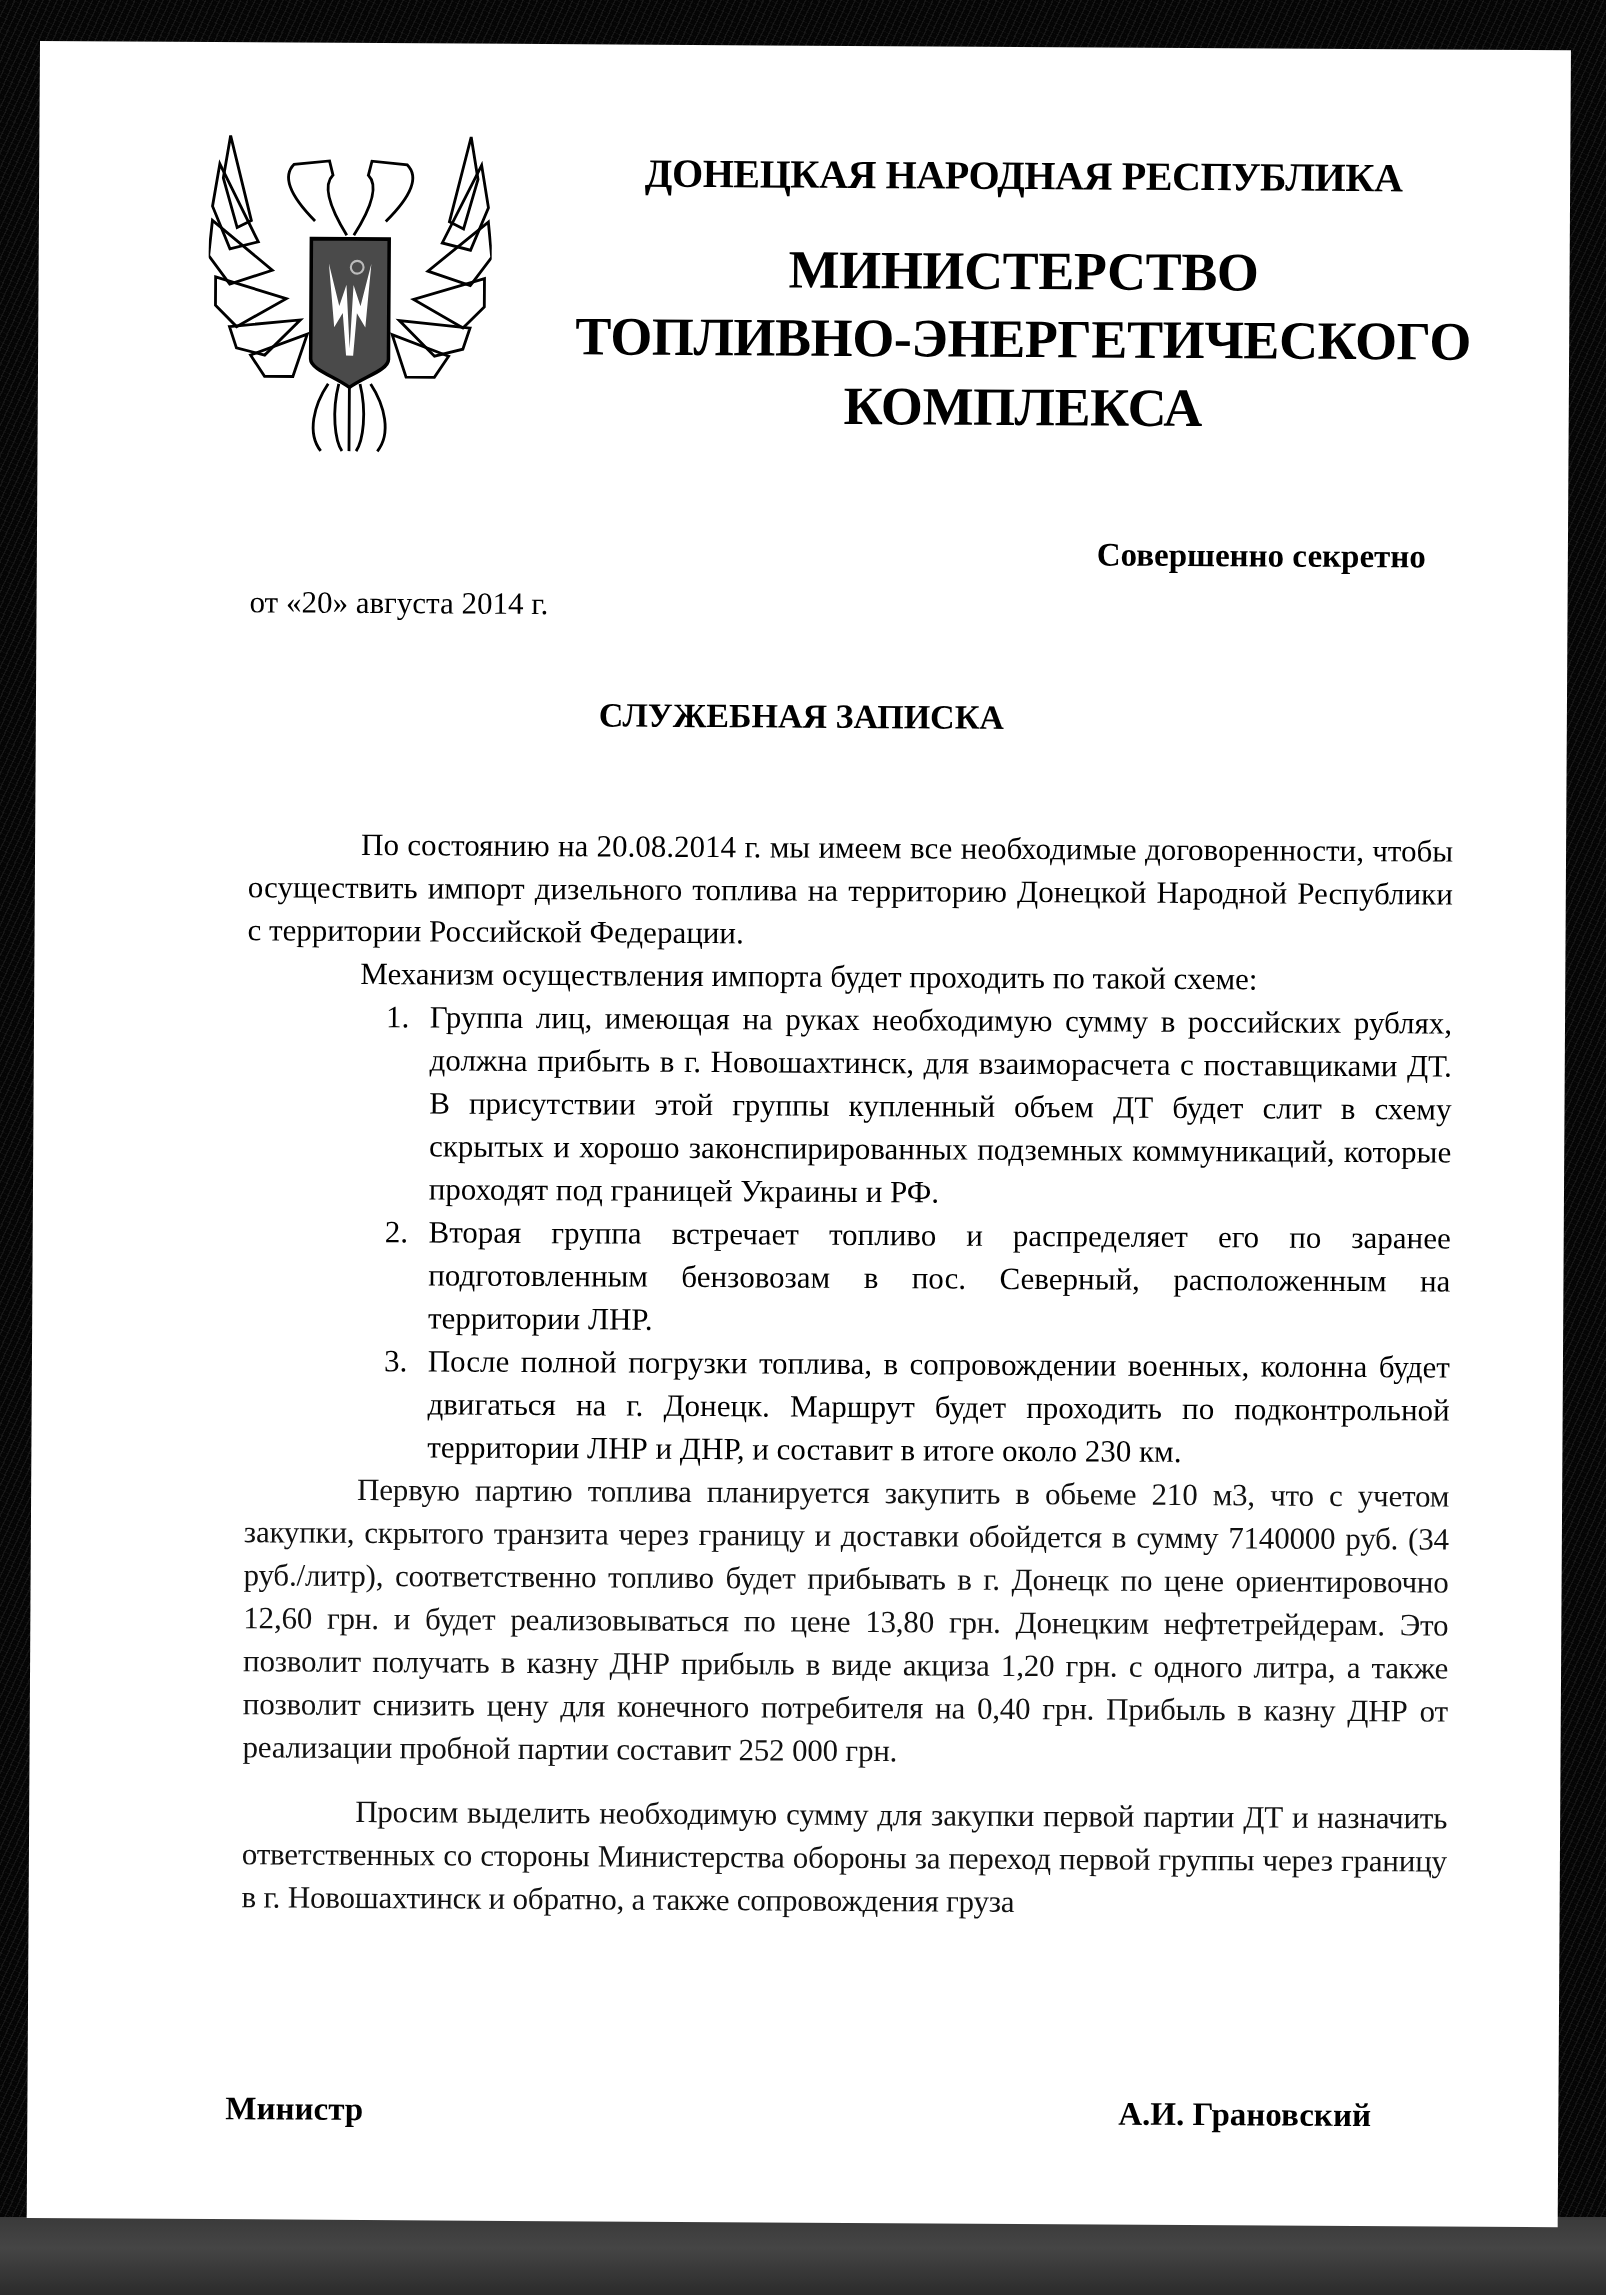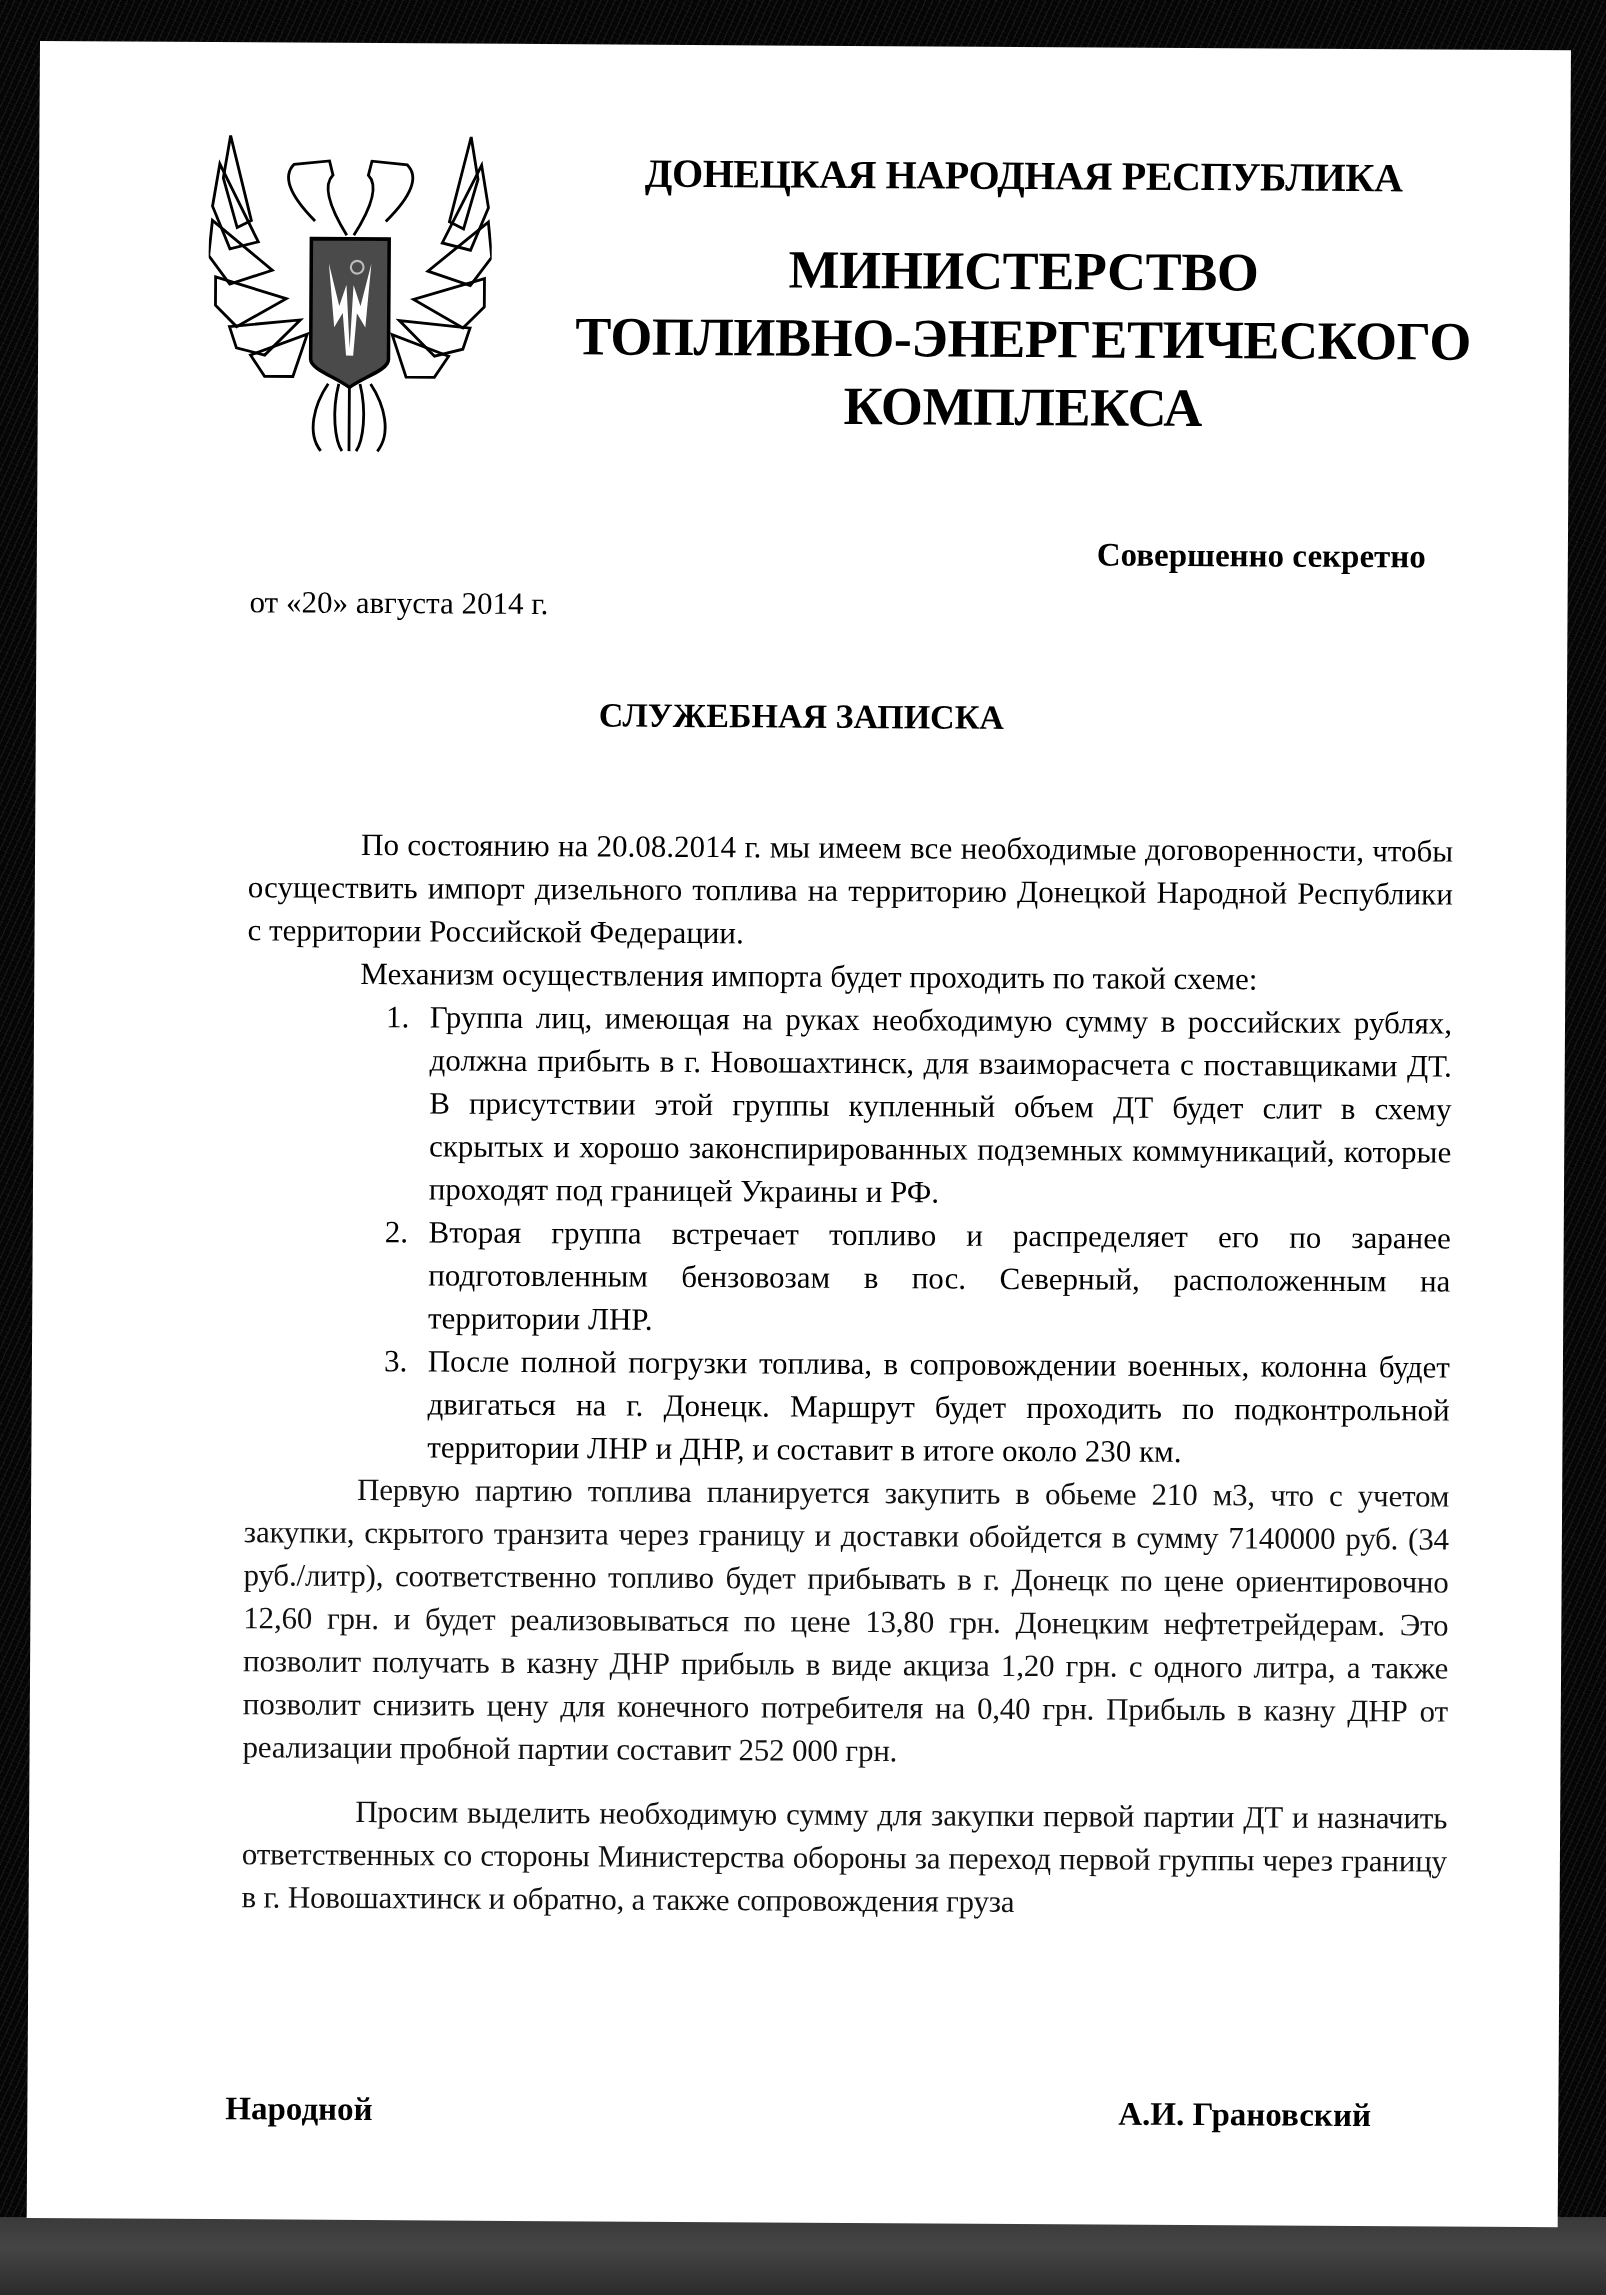--- a/index.html
+++ b/index.html
@@ -97,16 +97,16 @@
     <p class="indent">Механизм осуществления импорта будет проходить по такой схеме:</p>
     <ol>
       <li>Группа лиц, имеющая на руках необходимую сумму в российских рублях, должна прибыть в г. Новошахтинск, для взаиморасчета с поставщиками ДТ. В присутствии этой группы купленный объем ДТ будет слит в схему скрытых и хорошо законспирированных подземных коммуникаций, которые проходят под границей Украины и РФ.</li>
       <li>Вторая группа встречает топливо и распределяет его по заранее подготовленным бензовозам в пос. Северный, расположенным на территории ЛНР.</li>
       <li>После полной погрузки топлива, в сопровождении военных, колонна будет двигаться на г. Донецк. Маршрут будет проходить по подконтрольной территории  ЛНР и ДНР, и составит в итоге около 230 км.</li>
     </ol>
     <p class="indent faded">Первую партию топлива планируется закупить в обьеме 210 м3, что с учетом закупки, скрытого транзита через границу и доставки обойдется в сумму 7140000 руб. (34 руб./литр), соответственно топливо будет прибывать в г. Донецк по цене ориентировочно 12,60 грн. и будет реализовываться по цене 13,80 грн. Донецким нефтетрейдерам. Это позволит получать в казну ДНР прибыль в виде акциза 1,20 грн. с одного литра, а также позволит снизить цену для конечного потребителя на 0,40 грн. Прибыль в казну ДНР от реализации пробной партии составит 252 000 грн.</p>
     <p class="indent faded" style="margin-top:21px">Просим выделить необходимую сумму для закупки первой партии ДТ и назначить ответственных со стороны Министерства обороны за переход первой группы через границу в г. Новошахтинск и обратно, а также сопровождения груза</p>
   </div>
 
-  <div class="sig-left">Народной</div>
+  <div class="sig-left">Министр</div>
   <div class="sig-right">А.И. Грановский</div>
 </div>
 
 
 </body></html>

